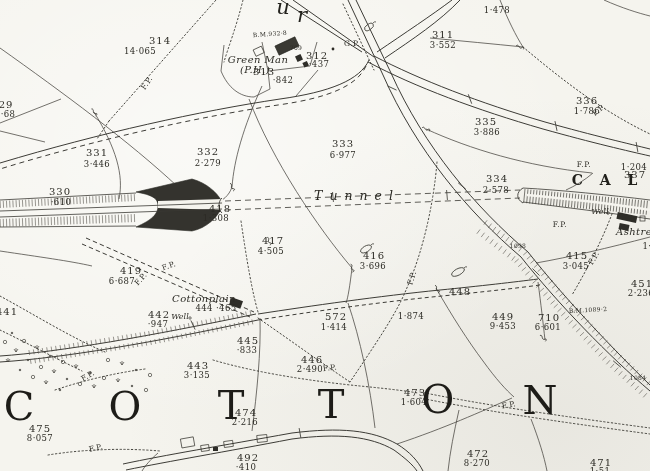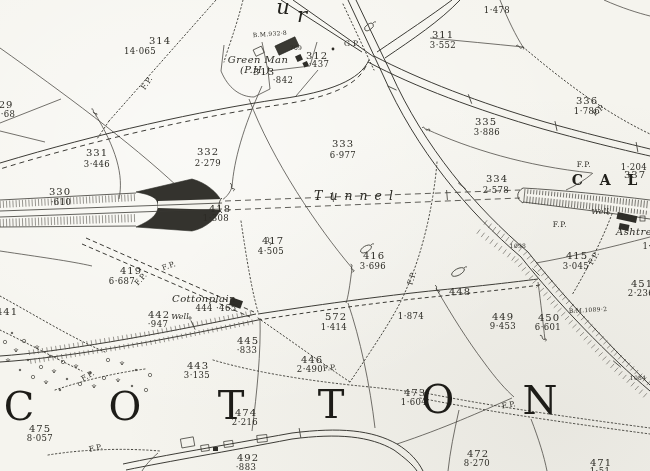--- a/index.html
+++ b/index.html
@@ -576,21 +576,21 @@
       <div class="lbl parcel" style="left: 412px; top: 292px; transform: translate(-50%, -50%) rotate(0deg); margin-left: 48px;">448</div>
       <div class="lbl area" style="left: 411px; top: 316px; transform: translate(-50%, -50%) rotate(0deg);">1·874</div>
       <div class="lbl tiny" style="left: 588px; top: 310px; transform: translate(-50%, -50%) rotate(-3deg);">B.M.1089·2</div>
       <div class="lbl parcel" style="left: 7px; top: 312px; transform: translate(-50%, -50%) rotate(0deg);">441</div>
       <div class="lbl parcel" style="left: 159px; top: 315px; transform: translate(-50%, -50%) rotate(0deg);">442</div>
       <div class="lbl area" style="left: 158px; top: 324px; transform: translate(-50%, -50%) rotate(0deg);">·947</div>
       <div class="lbl parcel" style="left: 336px; top: 317px; transform: translate(-50%, -50%) rotate(0deg);">572</div>
       <div class="lbl area" style="left: 334px; top: 327px; transform: translate(-50%, -50%) rotate(0deg);">1·414</div>
       <div class="lbl parcel" style="left: 503px; top: 317px; transform: translate(-50%, -50%) rotate(0deg);">449</div>
       <div class="lbl area" style="left: 503px; top: 326px; transform: translate(-50%, -50%) rotate(0deg);">9·453</div>
-      <div class="lbl parcel" style="left: 549px; top: 318px; transform: translate(-50%, -50%) rotate(0deg);">450</div>
+      <div class="lbl parcel" style="left: 549px; top: 318px; transform: translate(-50%, -50%) rotate(0deg);">710</div>
       <div class="lbl area" style="left: 548px; top: 327px; transform: translate(-50%, -50%) rotate(0deg);">6·601</div>
       <div class="lbl parcel" style="left: 248px; top: 341px; transform: translate(-50%, -50%) rotate(0deg);">445</div>
       <div class="lbl area" style="left: 247px; top: 350px; transform: translate(-50%, -50%) rotate(0deg);">·833</div>
       <div class="lbl parcel" style="left: 312px; top: 360px; transform: translate(-50%, -50%) rotate(0deg);">446</div>
       <div class="lbl area" style="left: 310px; top: 369px; transform: translate(-50%, -50%) rotate(0deg);">2·490</div>
       <div class="lbl fp" style="left: 330px; top: 368px; transform: translate(-50%, -50%) rotate(-8deg);">F.P.</div>
       <div class="lbl parcel" style="left: 198px; top: 366px; transform: translate(-50%, -50%) rotate(0deg);">443</div>
       <div class="lbl area" style="left: 197px; top: 375px; transform: translate(-50%, -50%) rotate(0deg);">3·135</div>
       <div class="lbl fp" style="left: 88px; top: 376px; transform: translate(-50%, -50%) rotate(-30deg);">F.P.</div>
       <div class="lbl tiny" style="left: 638px; top: 378px; transform: translate(-50%, -50%) rotate(0deg);">1084</div>
@@ -604,17 +604,17 @@
       <div class="lbl big" style="left: 438px; top: 399px; transform: translate(-50%, -50%) rotate(0deg);">O</div>
       <div class="lbl big" style="left: 540px; top: 400px; transform: translate(-50%, -50%) rotate(0deg);">N</div>
       <div class="lbl parcel" style="left: 246px; top: 413px; transform: translate(-50%, -50%) rotate(0deg);">474</div>
       <div class="lbl area" style="left: 245px; top: 422px; transform: translate(-50%, -50%) rotate(0deg);">2·216</div>
       <div class="lbl parcel" style="left: 40px; top: 429px; transform: translate(-50%, -50%) rotate(0deg);">475</div>
       <div class="lbl area" style="left: 40px; top: 438px; transform: translate(-50%, -50%) rotate(0deg);">8·057</div>
       <div class="lbl fp" style="left: 96px; top: 448px; transform: translate(-50%, -50%) rotate(-12deg);">F.P.</div>
       <div class="lbl parcel" style="left: 478px; top: 454px; transform: translate(-50%, -50%) rotate(0deg);">472</div>
       <div class="lbl area" style="left: 477px; top: 463px; transform: translate(-50%, -50%) rotate(0deg);">8·270</div>
       <div class="lbl parcel" style="left: 248px; top: 458px; transform: translate(-50%, -50%) rotate(0deg);">492</div>
-      <div class="lbl area" style="left: 246px; top: 467px; transform: translate(-50%, -50%) rotate(0deg);">·883</div>
+      <div class="lbl area" style="left: 246px; top: 467px; transform: translate(-50%, -50%) rotate(0deg);">·410</div>
       <div class="lbl parcel" style="left: 601px; top: 463px; transform: translate(-50%, -50%) rotate(0deg);">471</div>
       <div class="lbl area" style="left: 600px; top: 471px; transform: translate(-50%, -50%) rotate(0deg);">1·51</div>
     </div>
 </div>
 
 </body></html>

